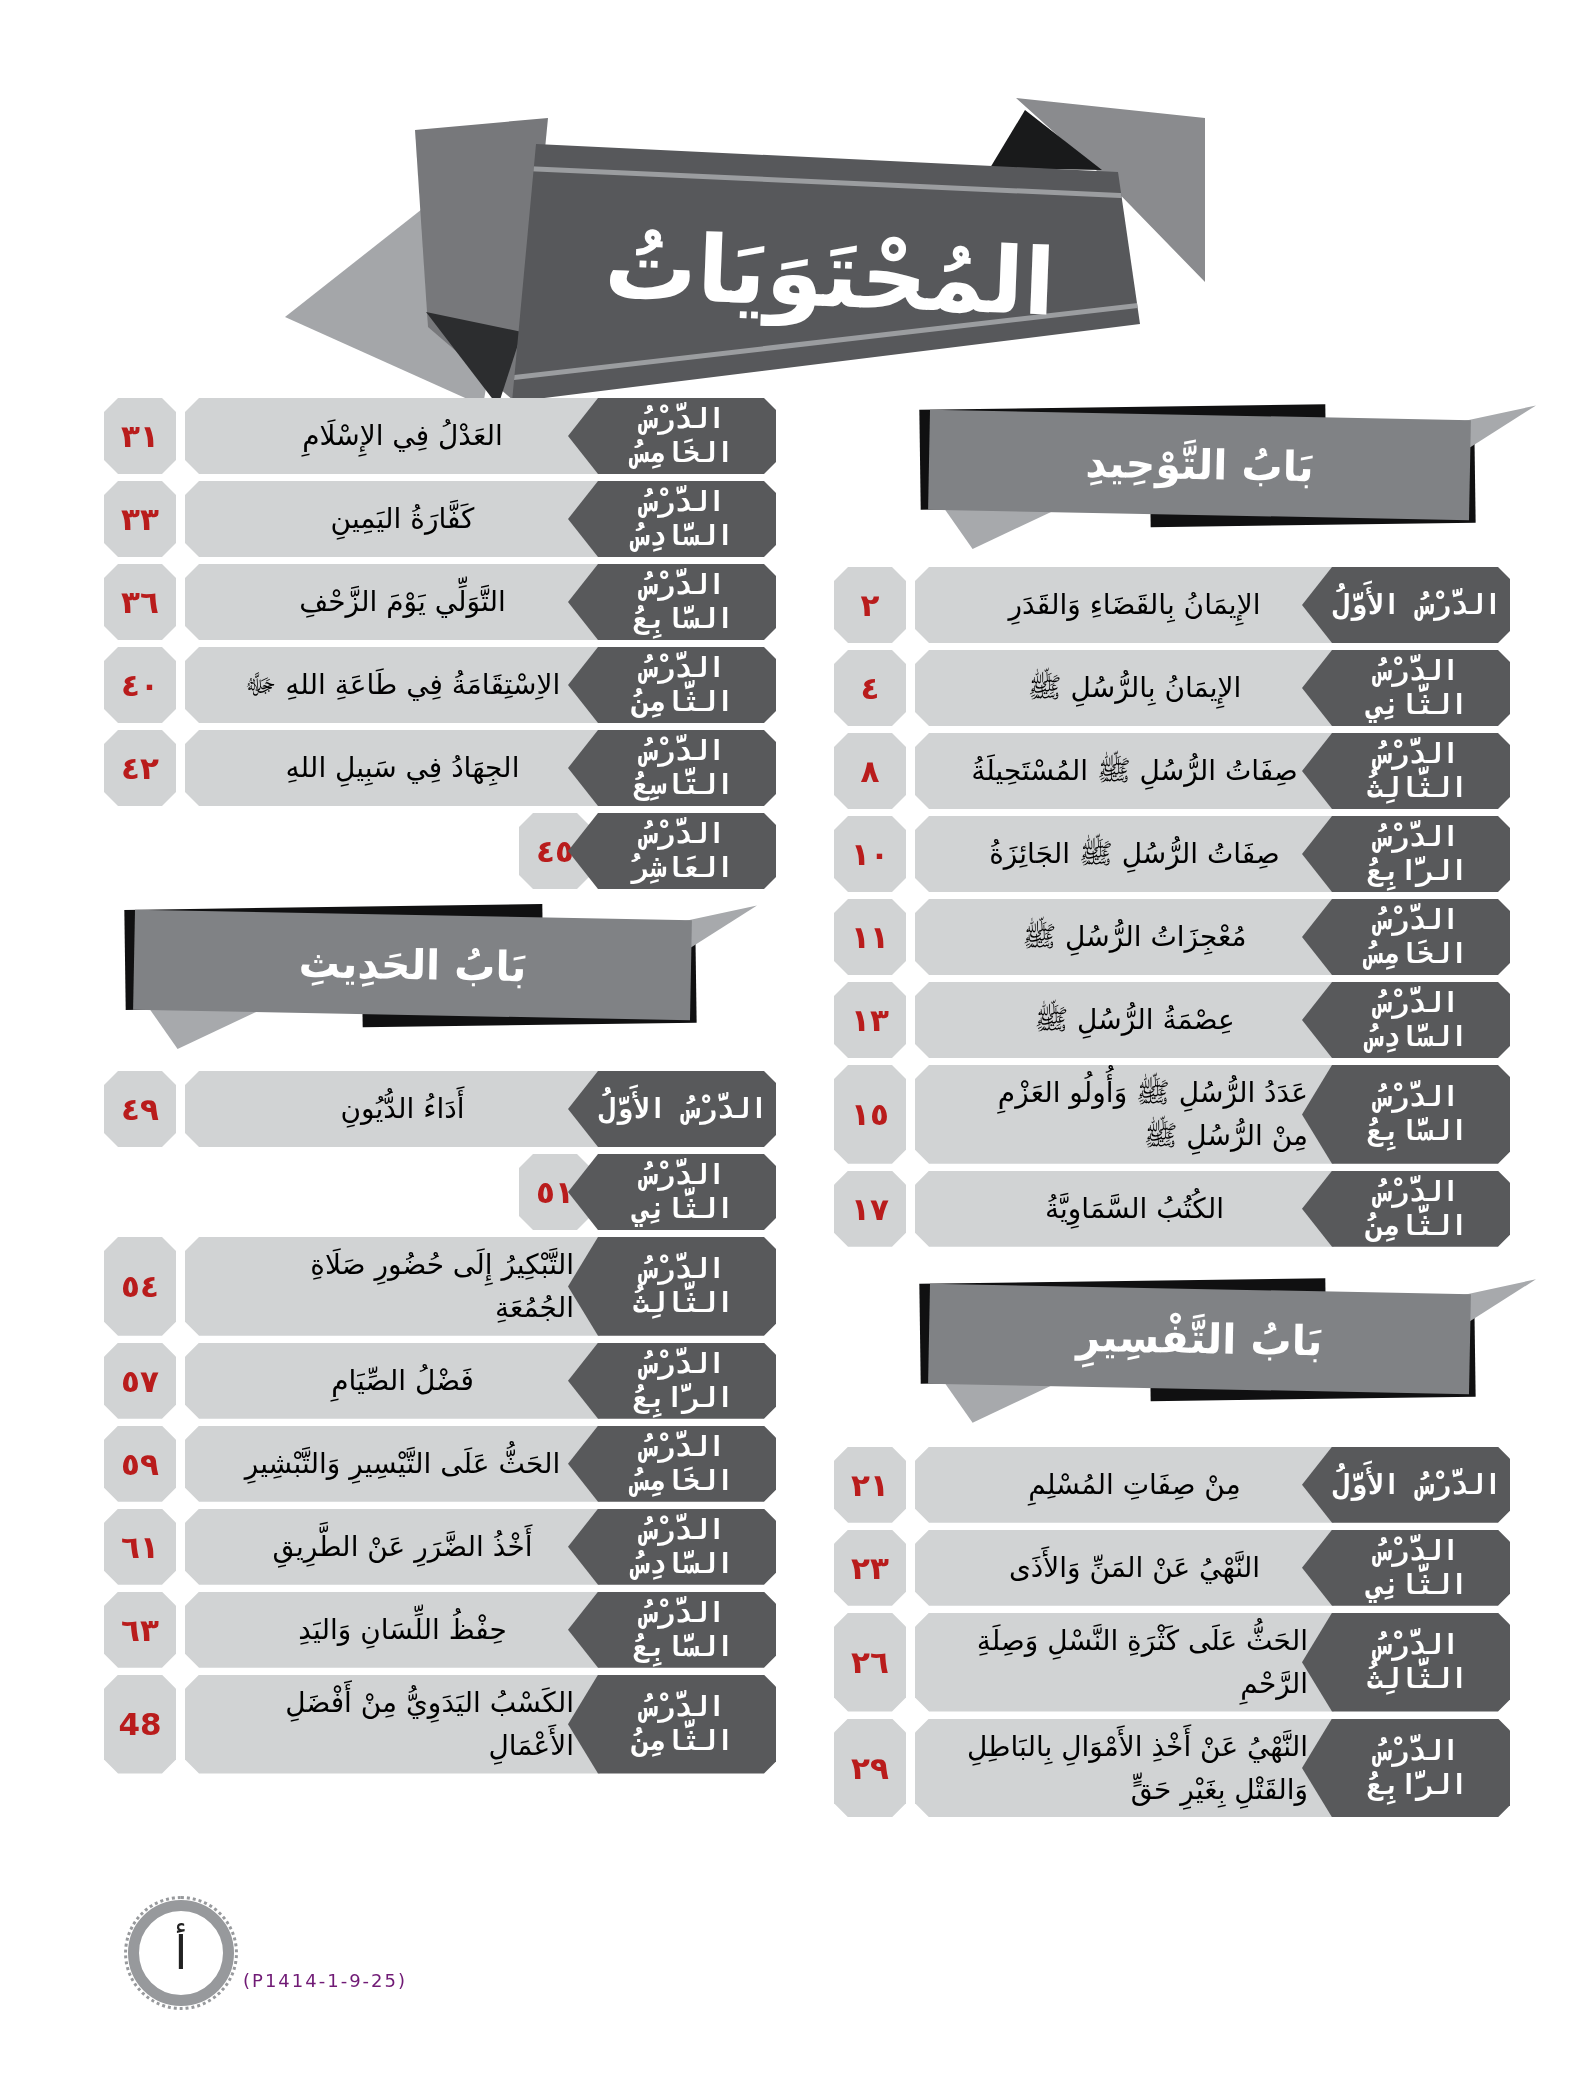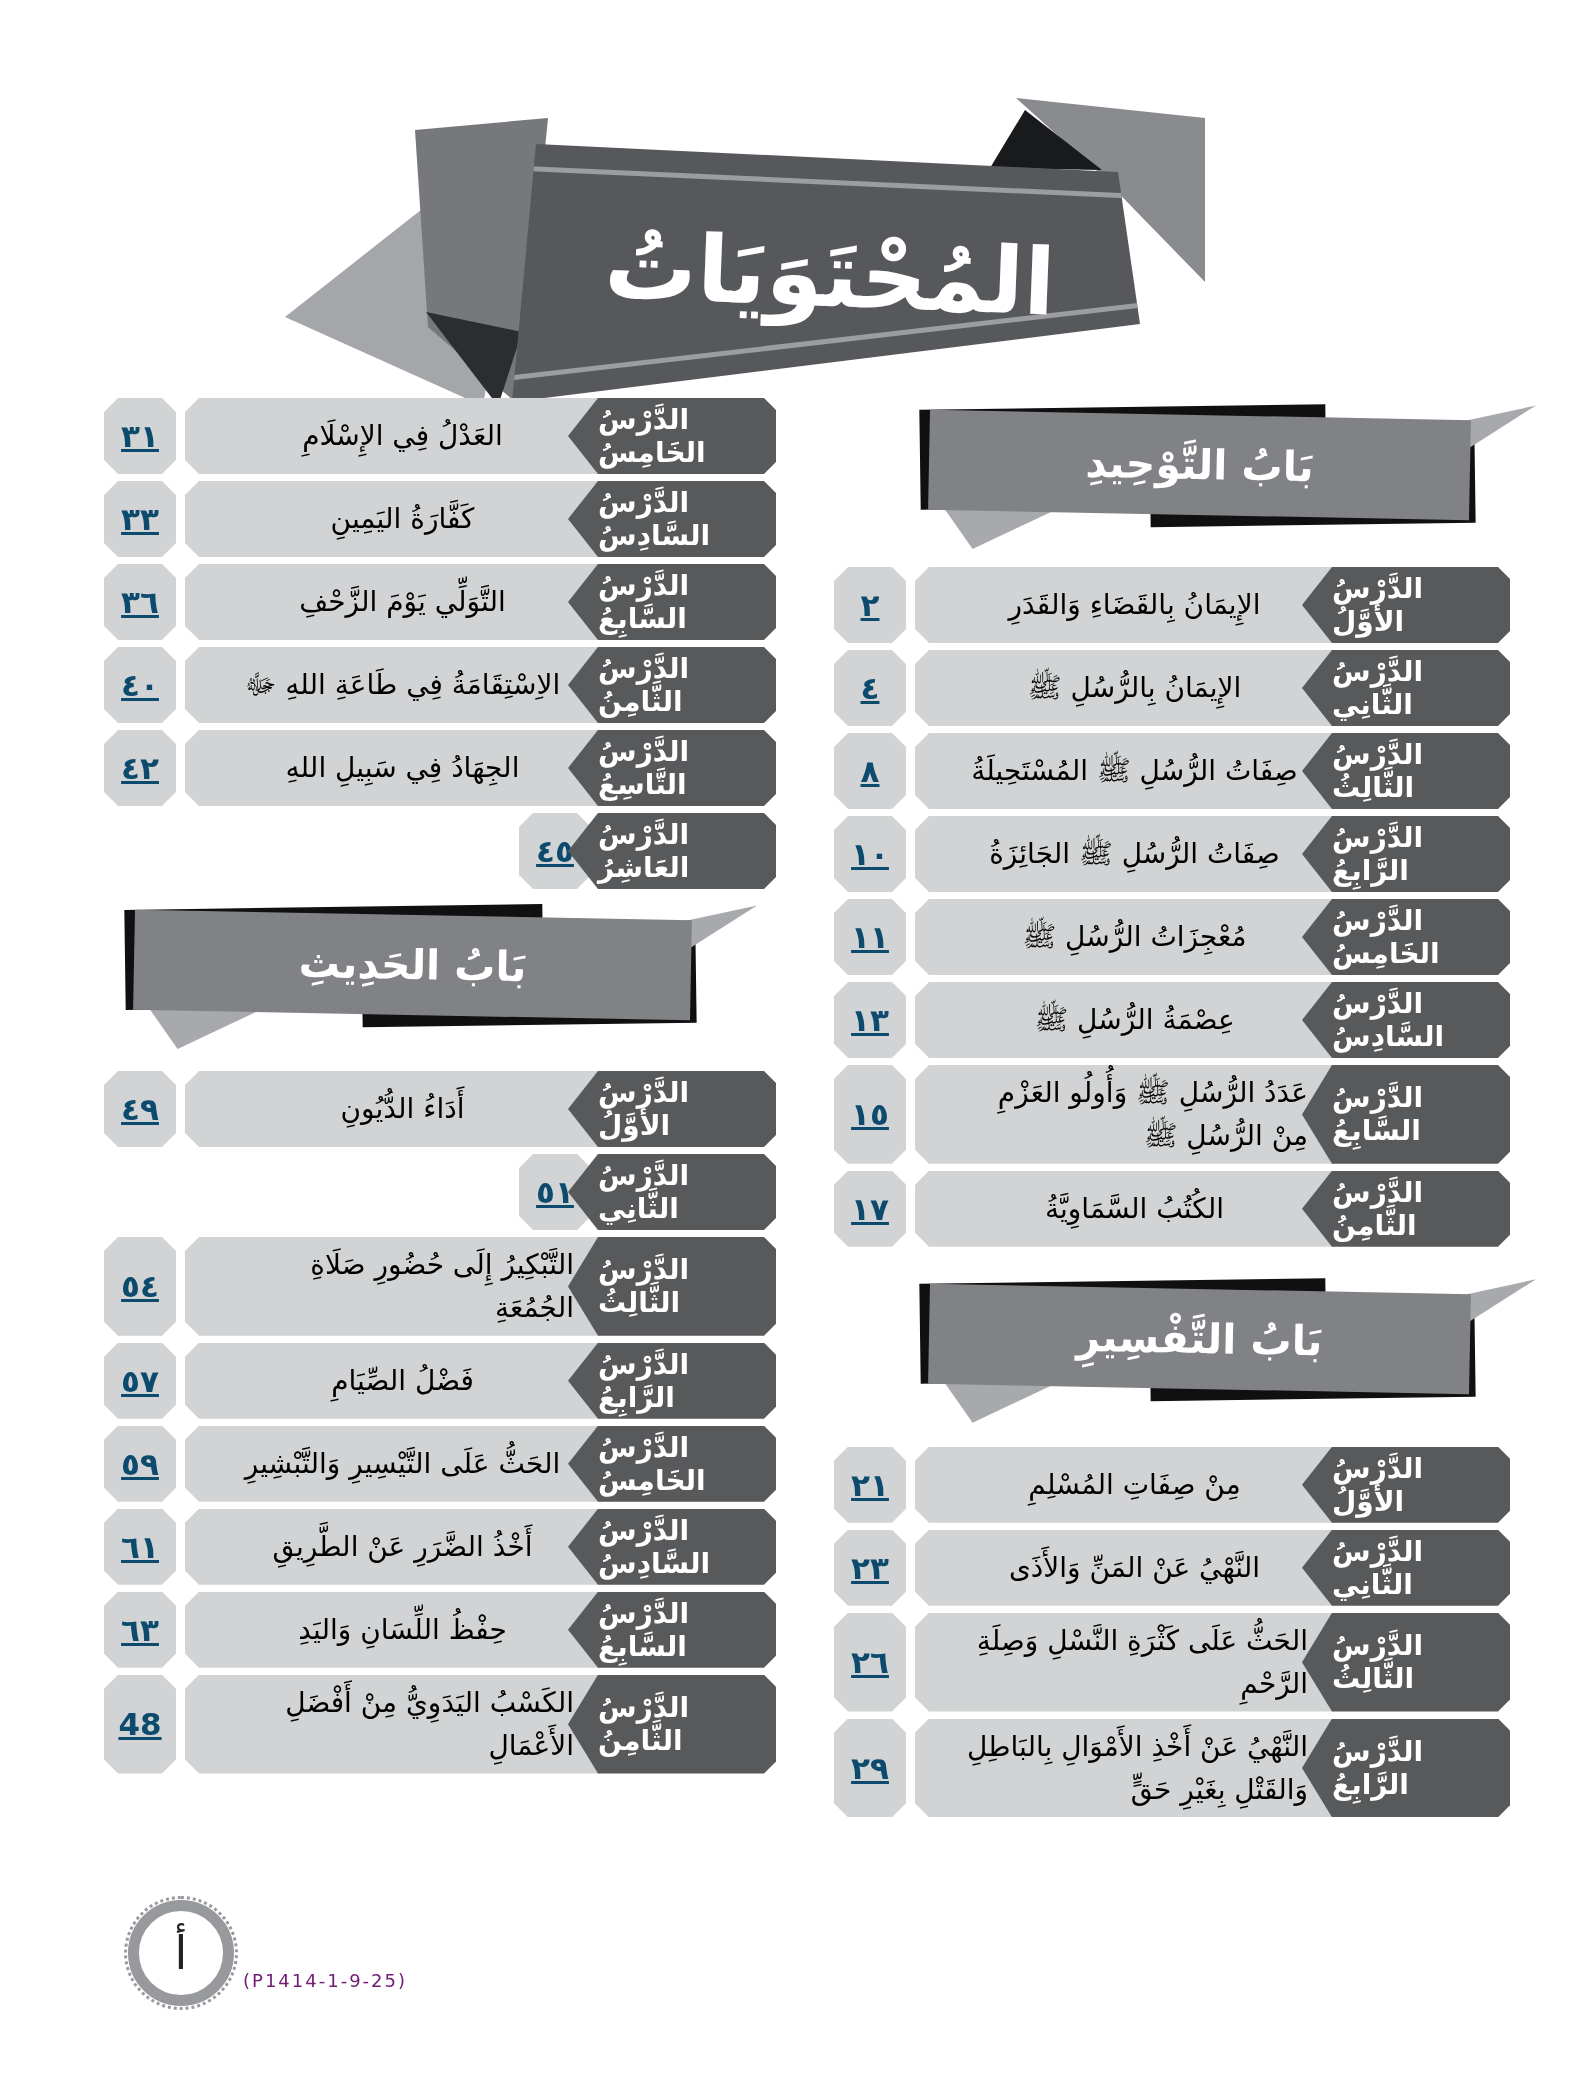--- a/index.html
+++ b/index.html
@@ -42,39 +42,38 @@
     position:absolute; inset:0; background:#808285; transform:rotate(1.1deg);
     display:flex; align-items:center; justify-content:center;
     color:#fff; font-weight:700; font-size:41px;
   }
 
   
   .row { display:flex; align-items:stretch; min-height:76px; margin-bottom:7px; position:relative; }
   .tag {
     flex:0 0 208px; background:#58595b; color:#ffffff;
     display:flex; align-items:center; justify-content:center;
-    font-weight:700; font-size:28px; text-align:left;
+    font-weight:700; font-size:28px; text-align:center;
     padding:4px 8px 4px 30px; box-sizing:border-box;
     clip-path:polygon(30px 0, calc(100% - 12px) 0, 100% 12px, 100% calc(100% - 12px), calc(100% - 12px) 100%, 30px 100%, 0 50%);
-    position:relative; z-index:2; margin-left:-32px;
+    position:relative; z-index:2; margin-left:-32px;font-family:Liberation Mono, monospace;
   }
   .ttl {
     flex:1 1 auto; background:#d1d3d4; color:#000;
     font-weight:400; font-size:28px; line-height:1.55;
     display:flex; align-items:center; justify-content:center; text-align:right;
     padding:6px 26px 6px 46px; box-sizing:border-box;
     clip-path:polygon(14px 0, 100% 0, 100% 100%, 14px 100%, 0 calc(100% - 14px), 0 14px);
     position:relative; z-index:1;
   }
   .num {
-    flex:0 0 72px; margin-right:9px; background:#d1d3d4; color:#0c4a6e;
+    flex:0 0 72px; margin-right:9px; background:#d1d3d4; color:#b91c1c;
     font-weight:700; font-size:31px;
     display:flex; align-items:center; justify-content:center;
     clip-path:polygon(14px 0, calc(100% - 14px) 0, 100% 14px, 100% calc(100% - 14px), calc(100% - 14px) 100%, 14px 100%, 0 calc(100% - 14px), 0 14px);
-    text-decoration:underline;
   }
 
   
   .seal {
     position:absolute; left:128px; top:1900px; width:106px; height:106px; box-sizing:border-box;
     border-radius:50%; border:11px solid #97999c; outline:3px dotted #97999c; outline-offset:1px;
     background:#fff; display:flex; align-items:center; justify-content:center;
     font-size:46px; color:#222;
   }
   .print-code {

